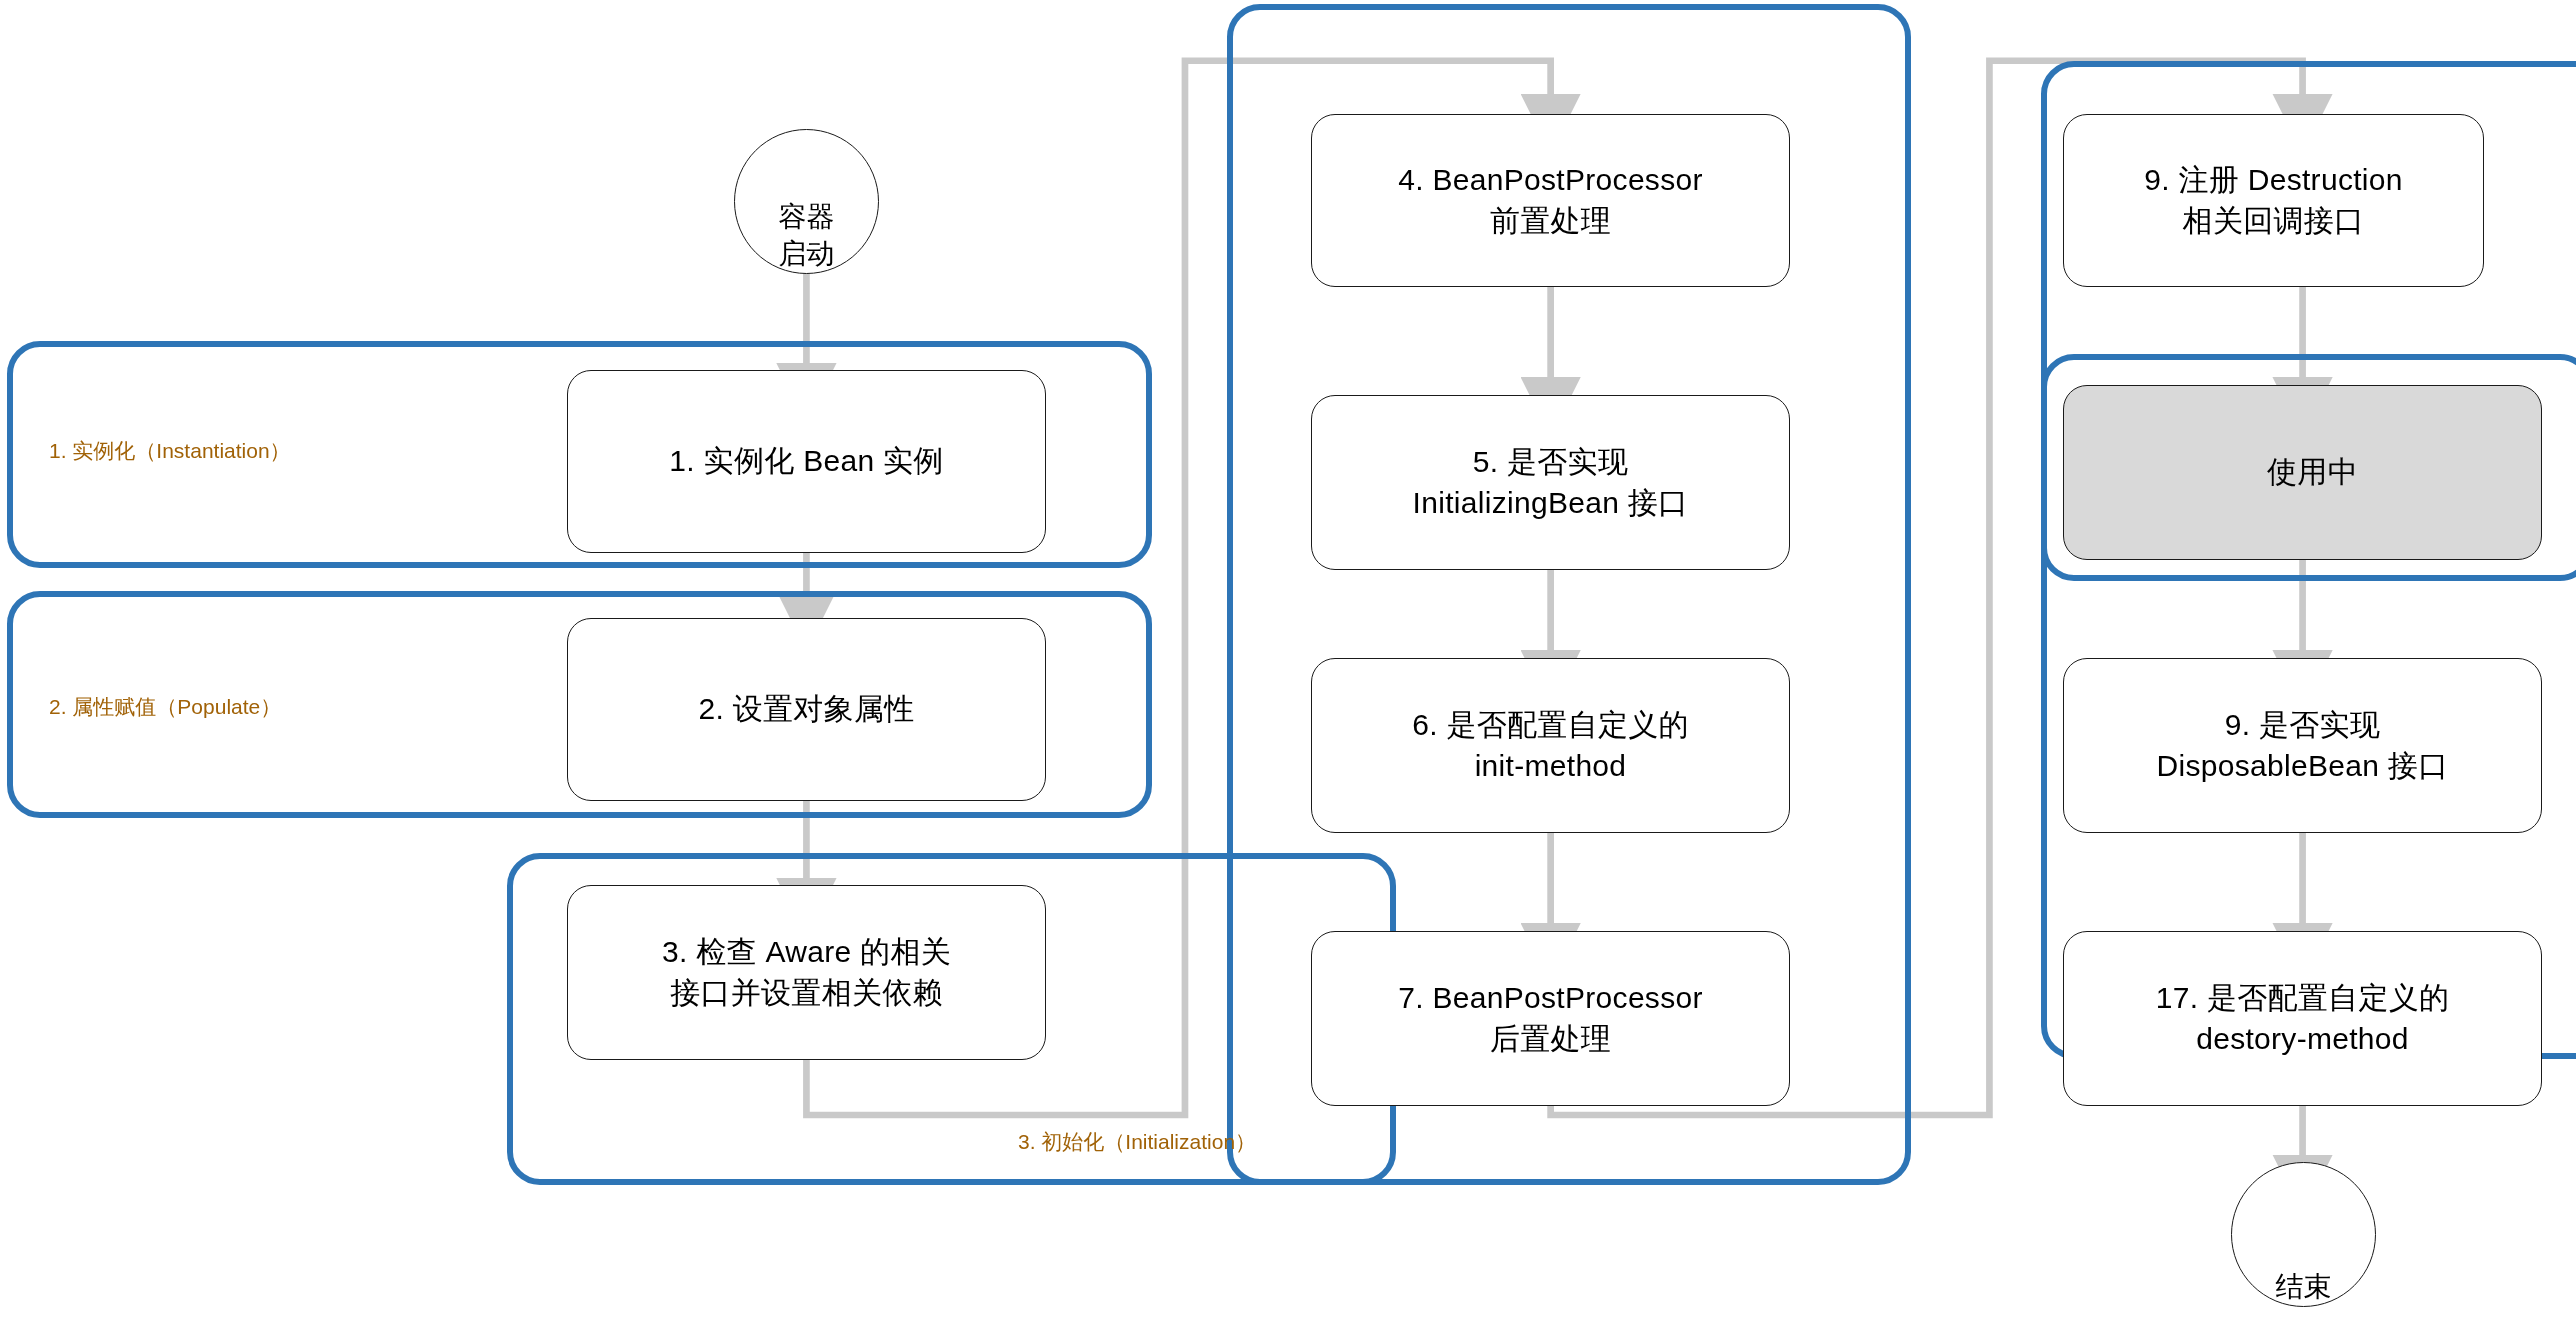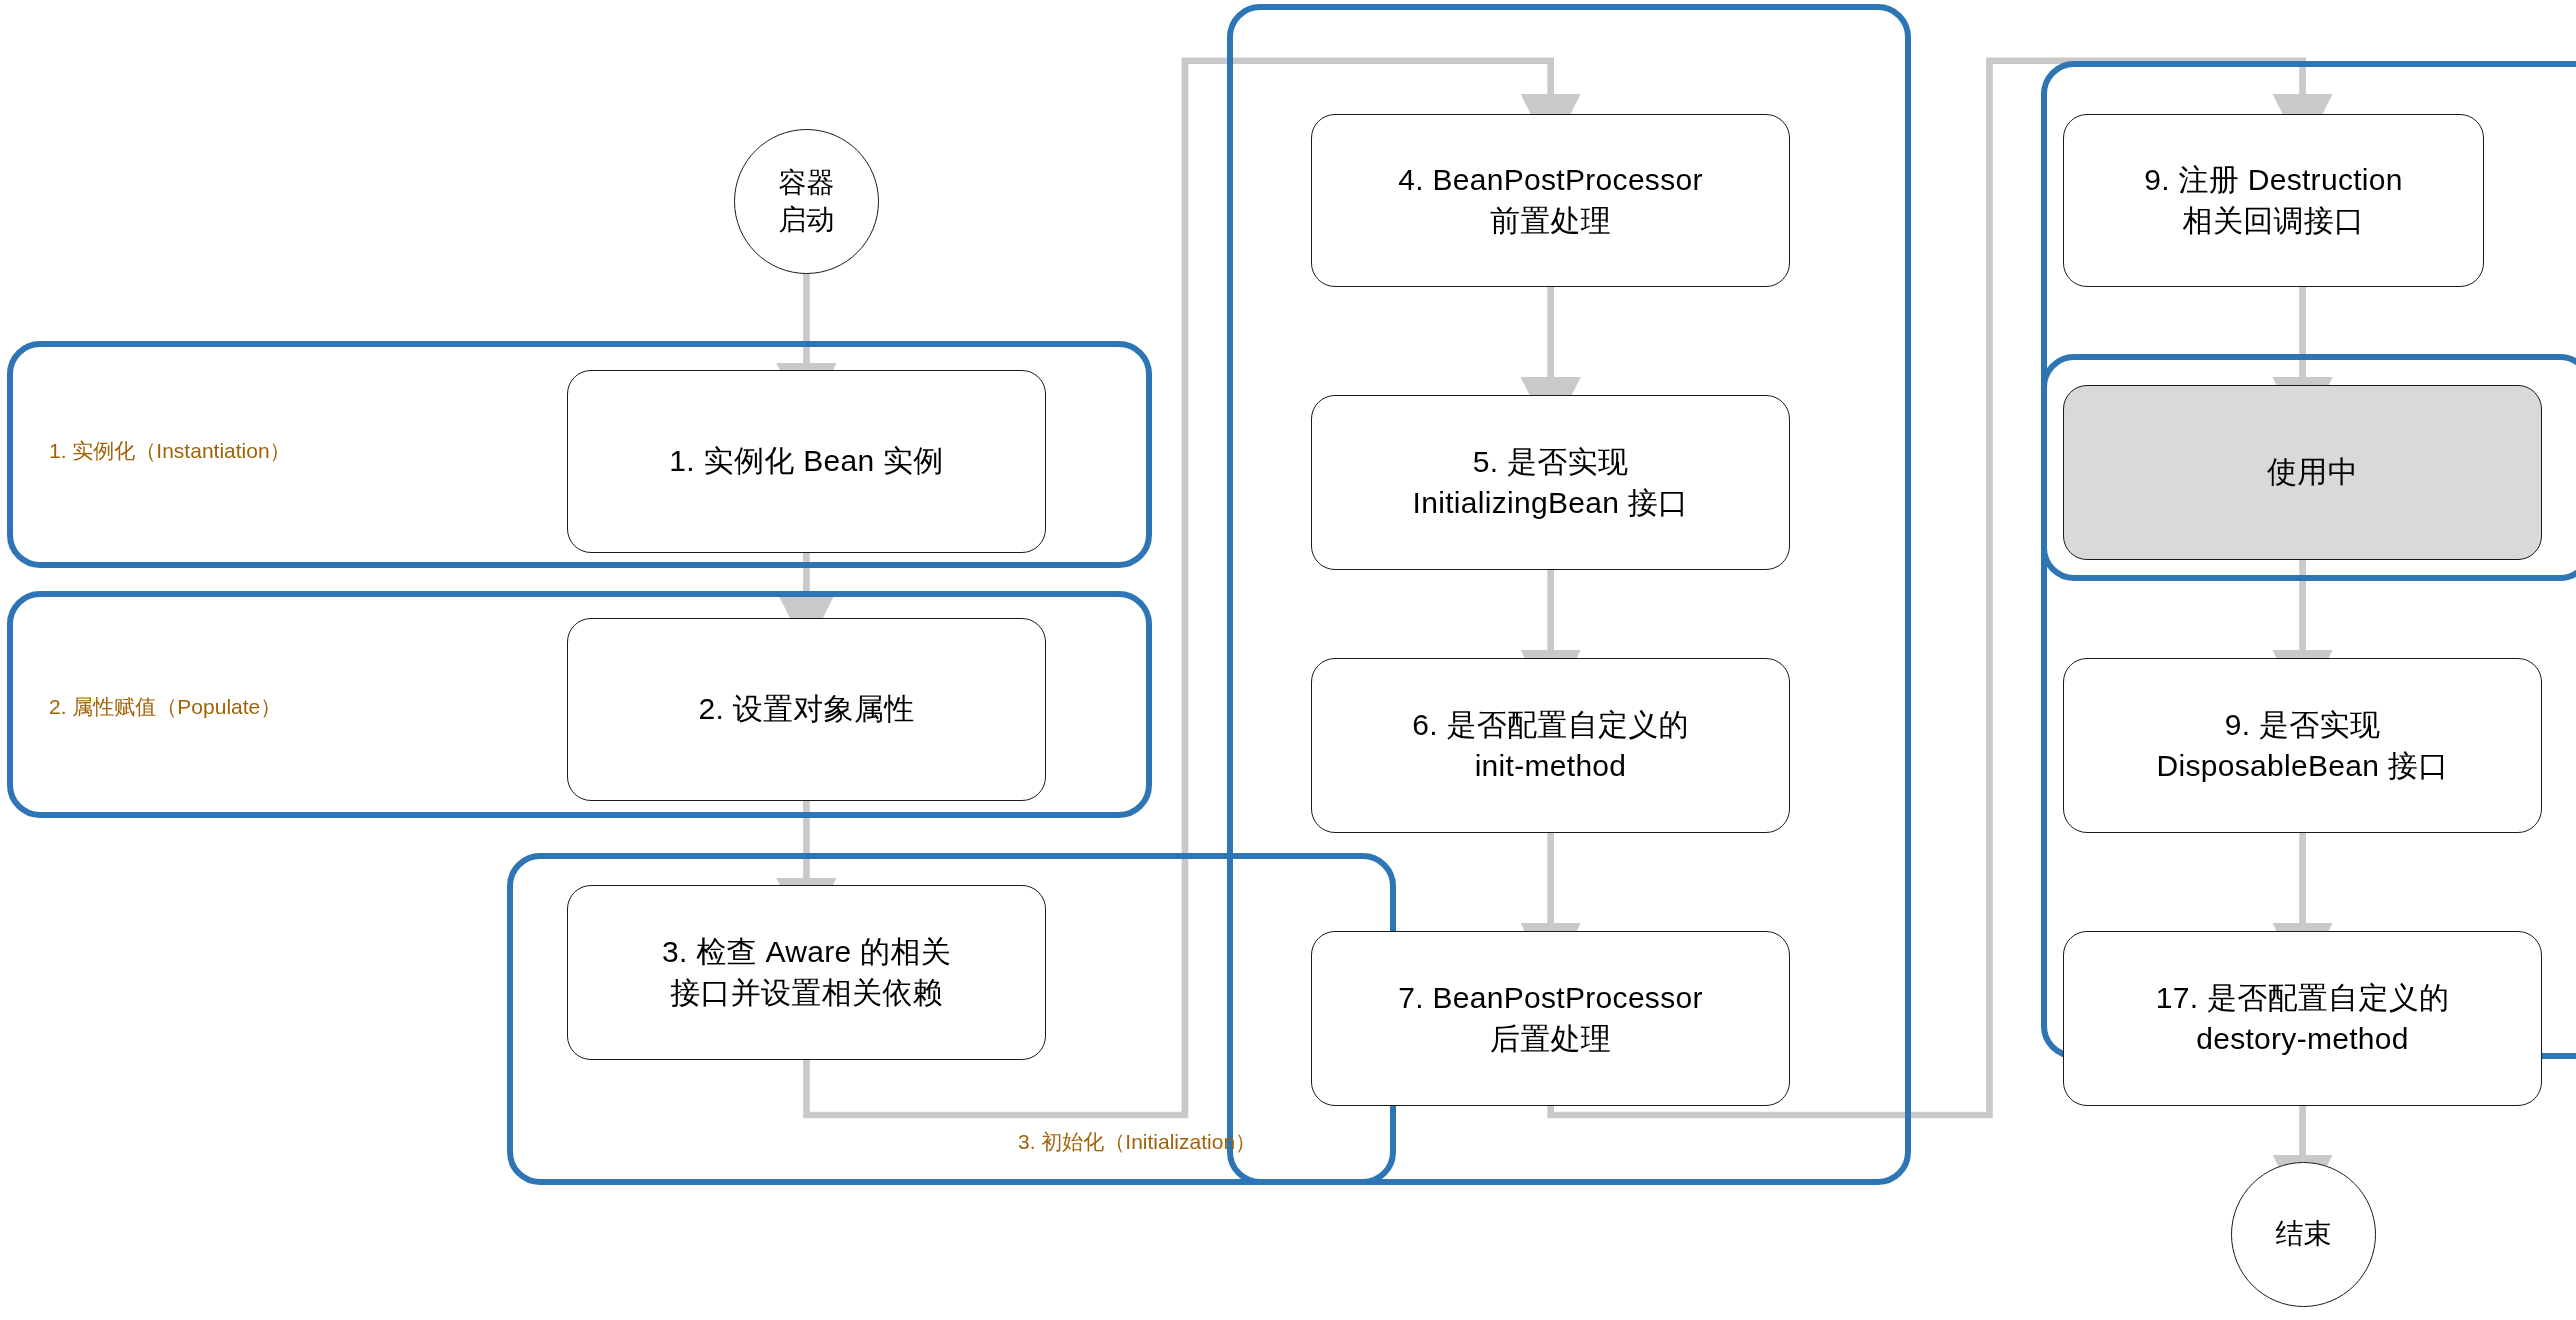--- a/index.html
+++ b/index.html
@@ -33,21 +33,21 @@
   }
   .node.filled{background:#d9d9d9;}
   
   .terminator{
     position:absolute;
     box-sizing:border-box;
     border:1.5px solid #1a1a1a;
     border-radius:50%;
     background:#fff;
     display:flex;
-    align-items:center;
+    align-items:flex-end;
     justify-content:center;
     text-align:center;
     color:#000;
     font-size:28px;
     line-height:1.32;
     white-space:pre-line;
   }
   
   .caption{
     position:absolute;

